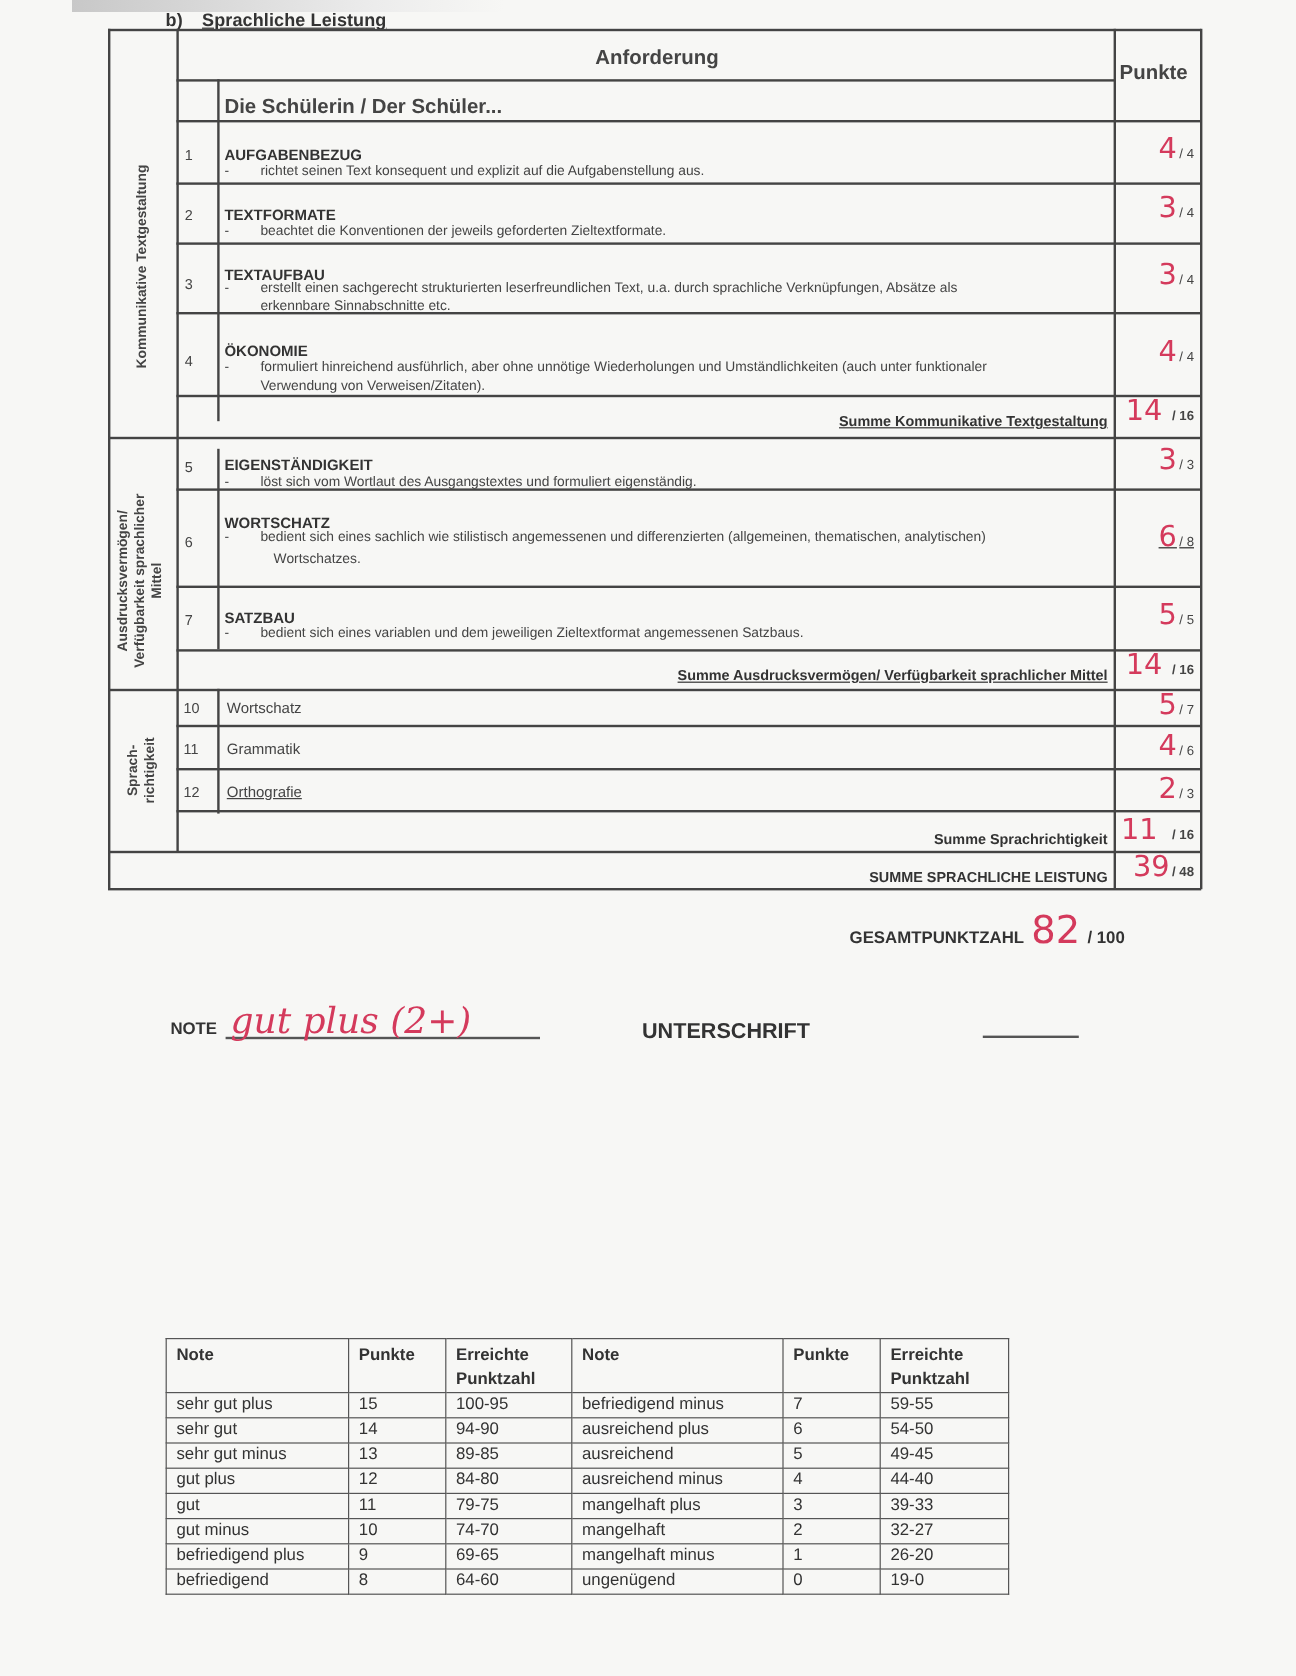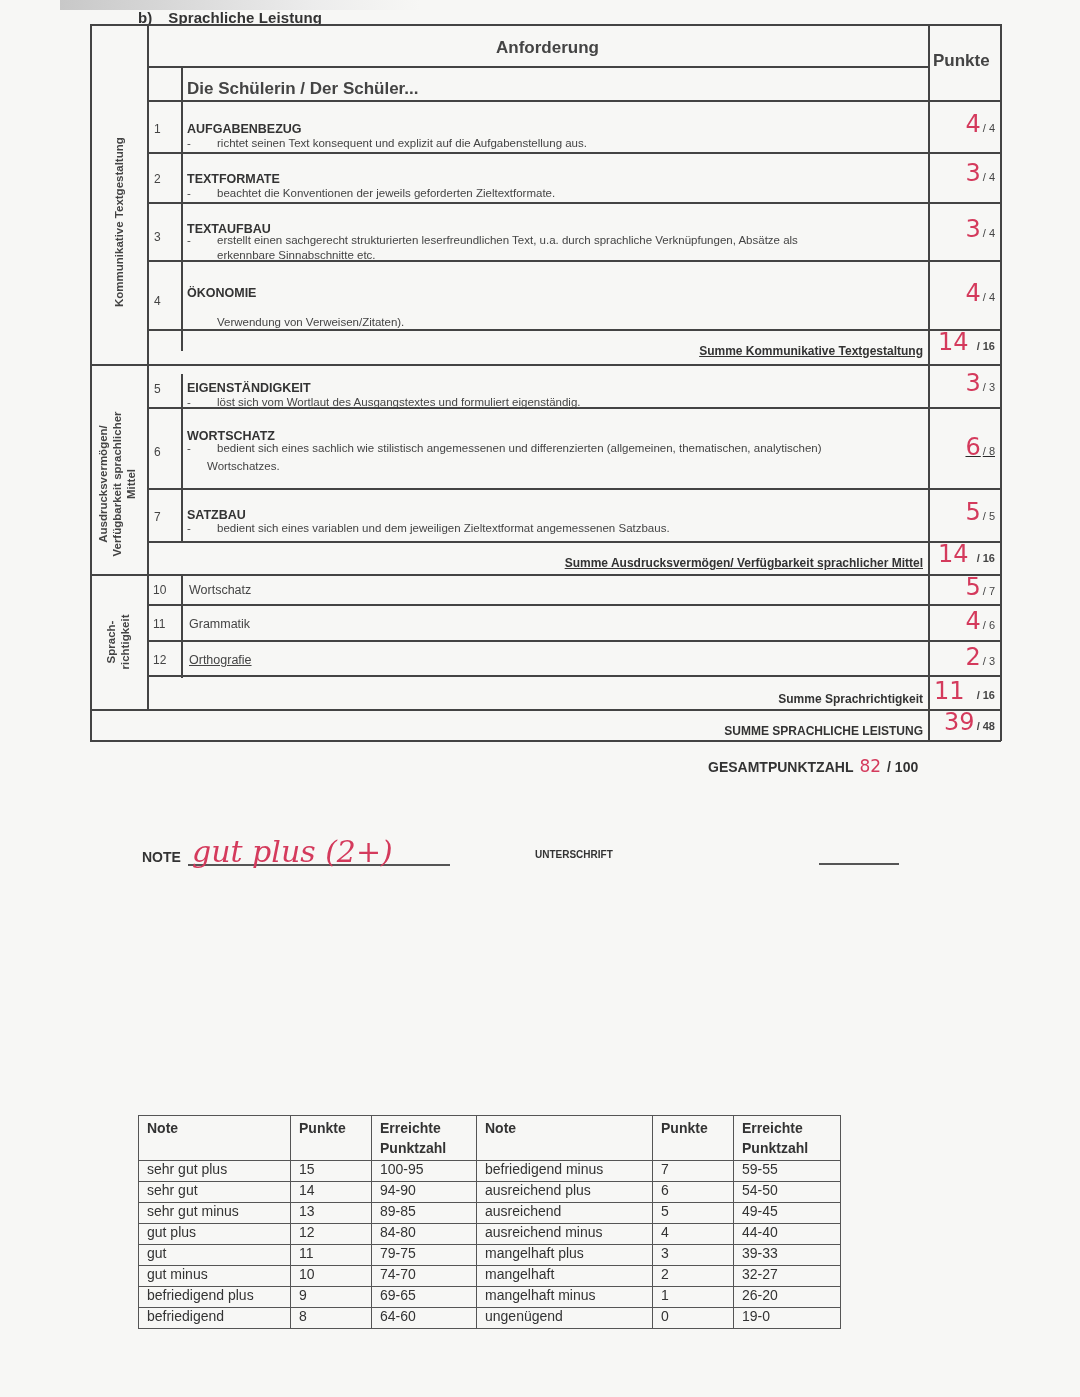--- a/index.html
+++ b/index.html
@@ -28,27 +28,27 @@
   .sumlbl { font-size: 12px; font-weight: bold; color: #333; text-decoration: underline; }
   .vert { position: absolute; font-size: 11.5px; font-weight: bold; color: #444; text-align: center;
     transform: rotate(-90deg); transform-origin: center center; line-height: 14px; white-space: nowrap; }
   .score { position: absolute; right: 6px; text-align: right; white-space: nowrap; }
   .score .hand { font-family: "DejaVu Sans", sans-serif; color: #d43a5c; font-size: 24px; font-weight: normal; }
   .score .max { font-size: 11px; color: #444; margin-left: 2px; }
   .score .max.b { font-weight: bold; }
 
   
   .gesamt { position: absolute; left: 708px; top: 756px; font-size: 14px; font-weight: bold; color: #333; white-space: nowrap; }
-  .gesamt .hand { font-family: "DejaVu Sans", sans-serif; color: #d43a5c; font-size: 17px; font-weight: normal; margin: 0 6px; }
+  .gesamt .hand { font-family: "DejaVu Sans", sans-serif; color: #d43a5c; font-size: 32px; font-weight: normal; margin: 0 6px; }
   .note-row { position: absolute; left: 142px; top: 834px; width: 760px; height: 60px; }
   .note-lbl { position: absolute; left: 0; top: 15px; font-size: 14px; font-weight: bold; color: #333; }
   .note-val { position: absolute; left: 50px; top: 0; font-family: "DejaVu Serif", serif; font-style: italic;
     color: #d43a5c; font-size: 30px; }
   .note-line { position: absolute; left: 46px; top: 30px; width: 262px; height: 1.5px; background: #555; }
-  .sig-lbl { position: absolute; left: 393px; top: 15px; font-size: 10px; font-weight: bold; color: #333; }
+  .sig-lbl { position: absolute; left: 393px; top: 15px; font-size: 18px; font-weight: bold; color: #333; }
   .sig-line { position: absolute; left: 677px; top: 29px; width: 80px; height: 1.5px; background: #555; }
 
   
   .gtable { position: absolute; left: 138px; top: 1115px; border-collapse: collapse; font-size: 14px; color: #333; }
   .gtable td { border: 1.5px solid #555; padding: 0 8px; height: 20px; vertical-align: top; }
   .gtable tr.head td { font-weight: bold; height: 42px; padding-top: 2px; line-height: 20px; }
 </style>
 </head>
 <body>
 
@@ -115,35 +115,36 @@
   <div class="score" style="top:135px;"><span class="hand">3</span><span class="max">/ 4</span></div>
 
   <div class="txt num" style="left:64px;top:206px;">3</div>
   <div class="txt crit-title" style="left:97px;top:198px;">TEXTAUFBAU</div>
   <div class="txt crit-desc" style="left:97px;top:210px;"><span class="dash">-</span><span>erstellt einen sachgerecht strukturierten leserfreundlichen Text, u.a. durch sprachliche Verknüpfungen, Absätze als</span></div>
   <div class="txt crit-desc" style="left:127px;top:225px;">erkennbare Sinnabschnitte etc.</div>
   <div class="score" style="top:191px;"><span class="hand">3</span><span class="max">/ 4</span></div>
 
   <div class="txt num" style="left:64px;top:270px;">4</div>
   <div class="txt crit-title" style="left:97px;top:262px;">ÖKONOMIE</div>
+  <div class="txt crit-desc" style="left:97px;top:276px;"><span class="dash">-</span><span>formuliert hinreichend ausführlich, aber ohne unnötige Wiederholungen und Umständlichkeiten (auch unter funktionaler</span></div>
   <div class="txt crit-desc" style="left:127px;top:292px;">Verwendung von Verweisen/Zitaten).</div>
   <div class="score" style="top:255px;"><span class="hand">4</span><span class="max">/ 4</span></div>
 
   <div class="txt sumlbl" style="right:78px;top:320px;margin-left:41px;">Summe Kommunikative Textgestaltung</div>
   <div class="score" style="top:304px;"><span class="hand">14</span><span class="max b" style="margin-left:8px;">/ 16</span></div>
 
   <div class="txt num" style="left:64px;top:358px;">5</div>
   <div class="txt crit-title" style="left:97px;top:357px;">EIGENSTÄNDIGKEIT</div>
   <div class="txt crit-desc" style="left:97px;top:372px;"><span class="dash">-</span><span>löst sich vom Wortlaut des Ausgangstextes und formuliert eigenständig.</span></div>
   <div class="score" style="top:345px;"><span class="hand">3</span><span class="max">/ 3</span></div>
 
   <div class="txt num" style="left:64px;top:421px;">6</div>
   <div class="txt crit-title" style="left:97px;top:405px;">WORTSCHATZ</div>
   <div class="txt crit-desc" style="left:97px;top:418px;"><span class="dash">-</span><span>bedient sich eines sachlich wie stilistisch angemessenen und differenzierten (allgemeinen, thematischen, analytischen)</span></div>
-  <div class="txt crit-desc" style="left:117px;top:436px;text-align:center;">Wortschatzes.</div>
+  <div class="txt crit-desc" style="left:138px;top:436px;text-align:center;">Wortschatzes.</div>
   <div class="score" style="top:409px;text-decoration:underline;"><span class="hand">6</span><span class="max">/ 8</span></div>
 
   <div class="txt num" style="left:64px;top:486px;">7</div>
   <div class="txt crit-title" style="left:97px;top:484px;">SATZBAU</div>
   <div class="txt crit-desc" style="left:97px;top:498px;"><span class="dash">-</span><span>bedient sich eines variablen und dem jeweiligen Zieltextformat angemessenen Satzbaus.</span></div>
   <div class="score" style="top:474px;"><span class="hand">5</span><span class="max">/ 5</span></div>
 
   <div class="txt sumlbl" style="right:78px;top:532px;">Summe Ausdrucksvermögen/ Verfügbarkeit sprachlicher Mittel</div>
   <div class="score" style="top:516px;"><span class="hand">14</span><span class="max b" style="margin-left:8px;">/ 16</span></div>
 

